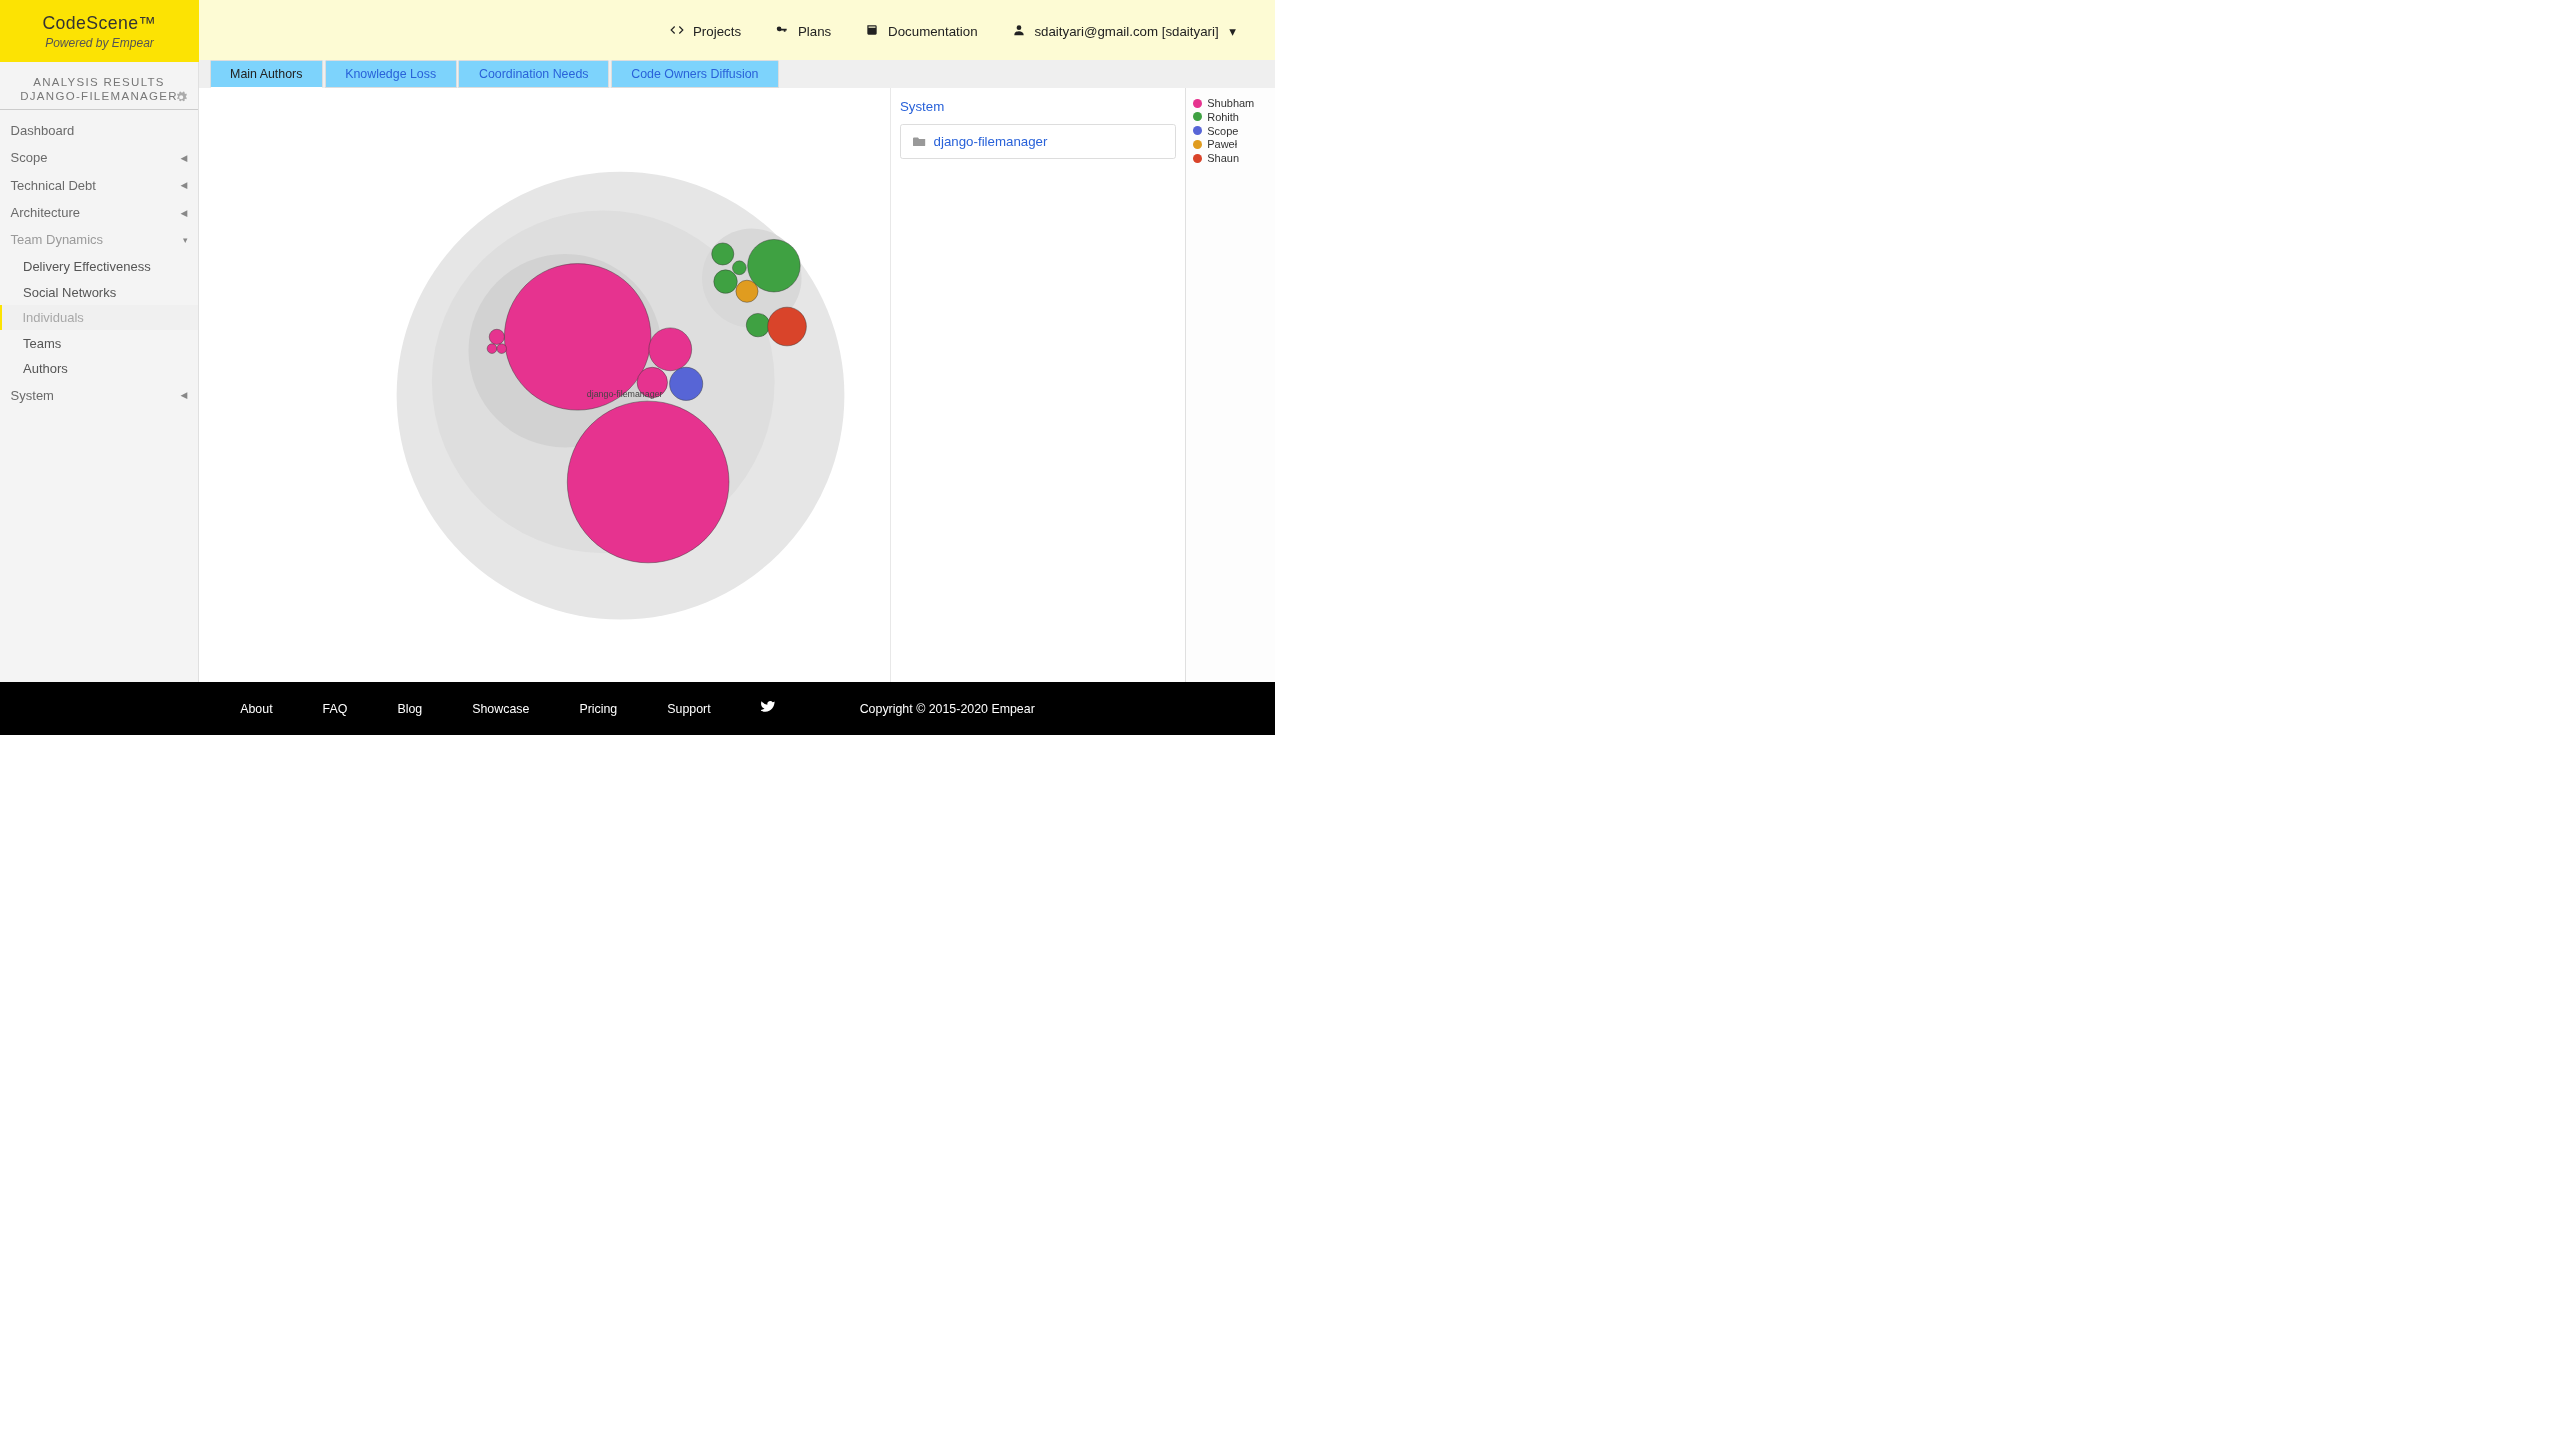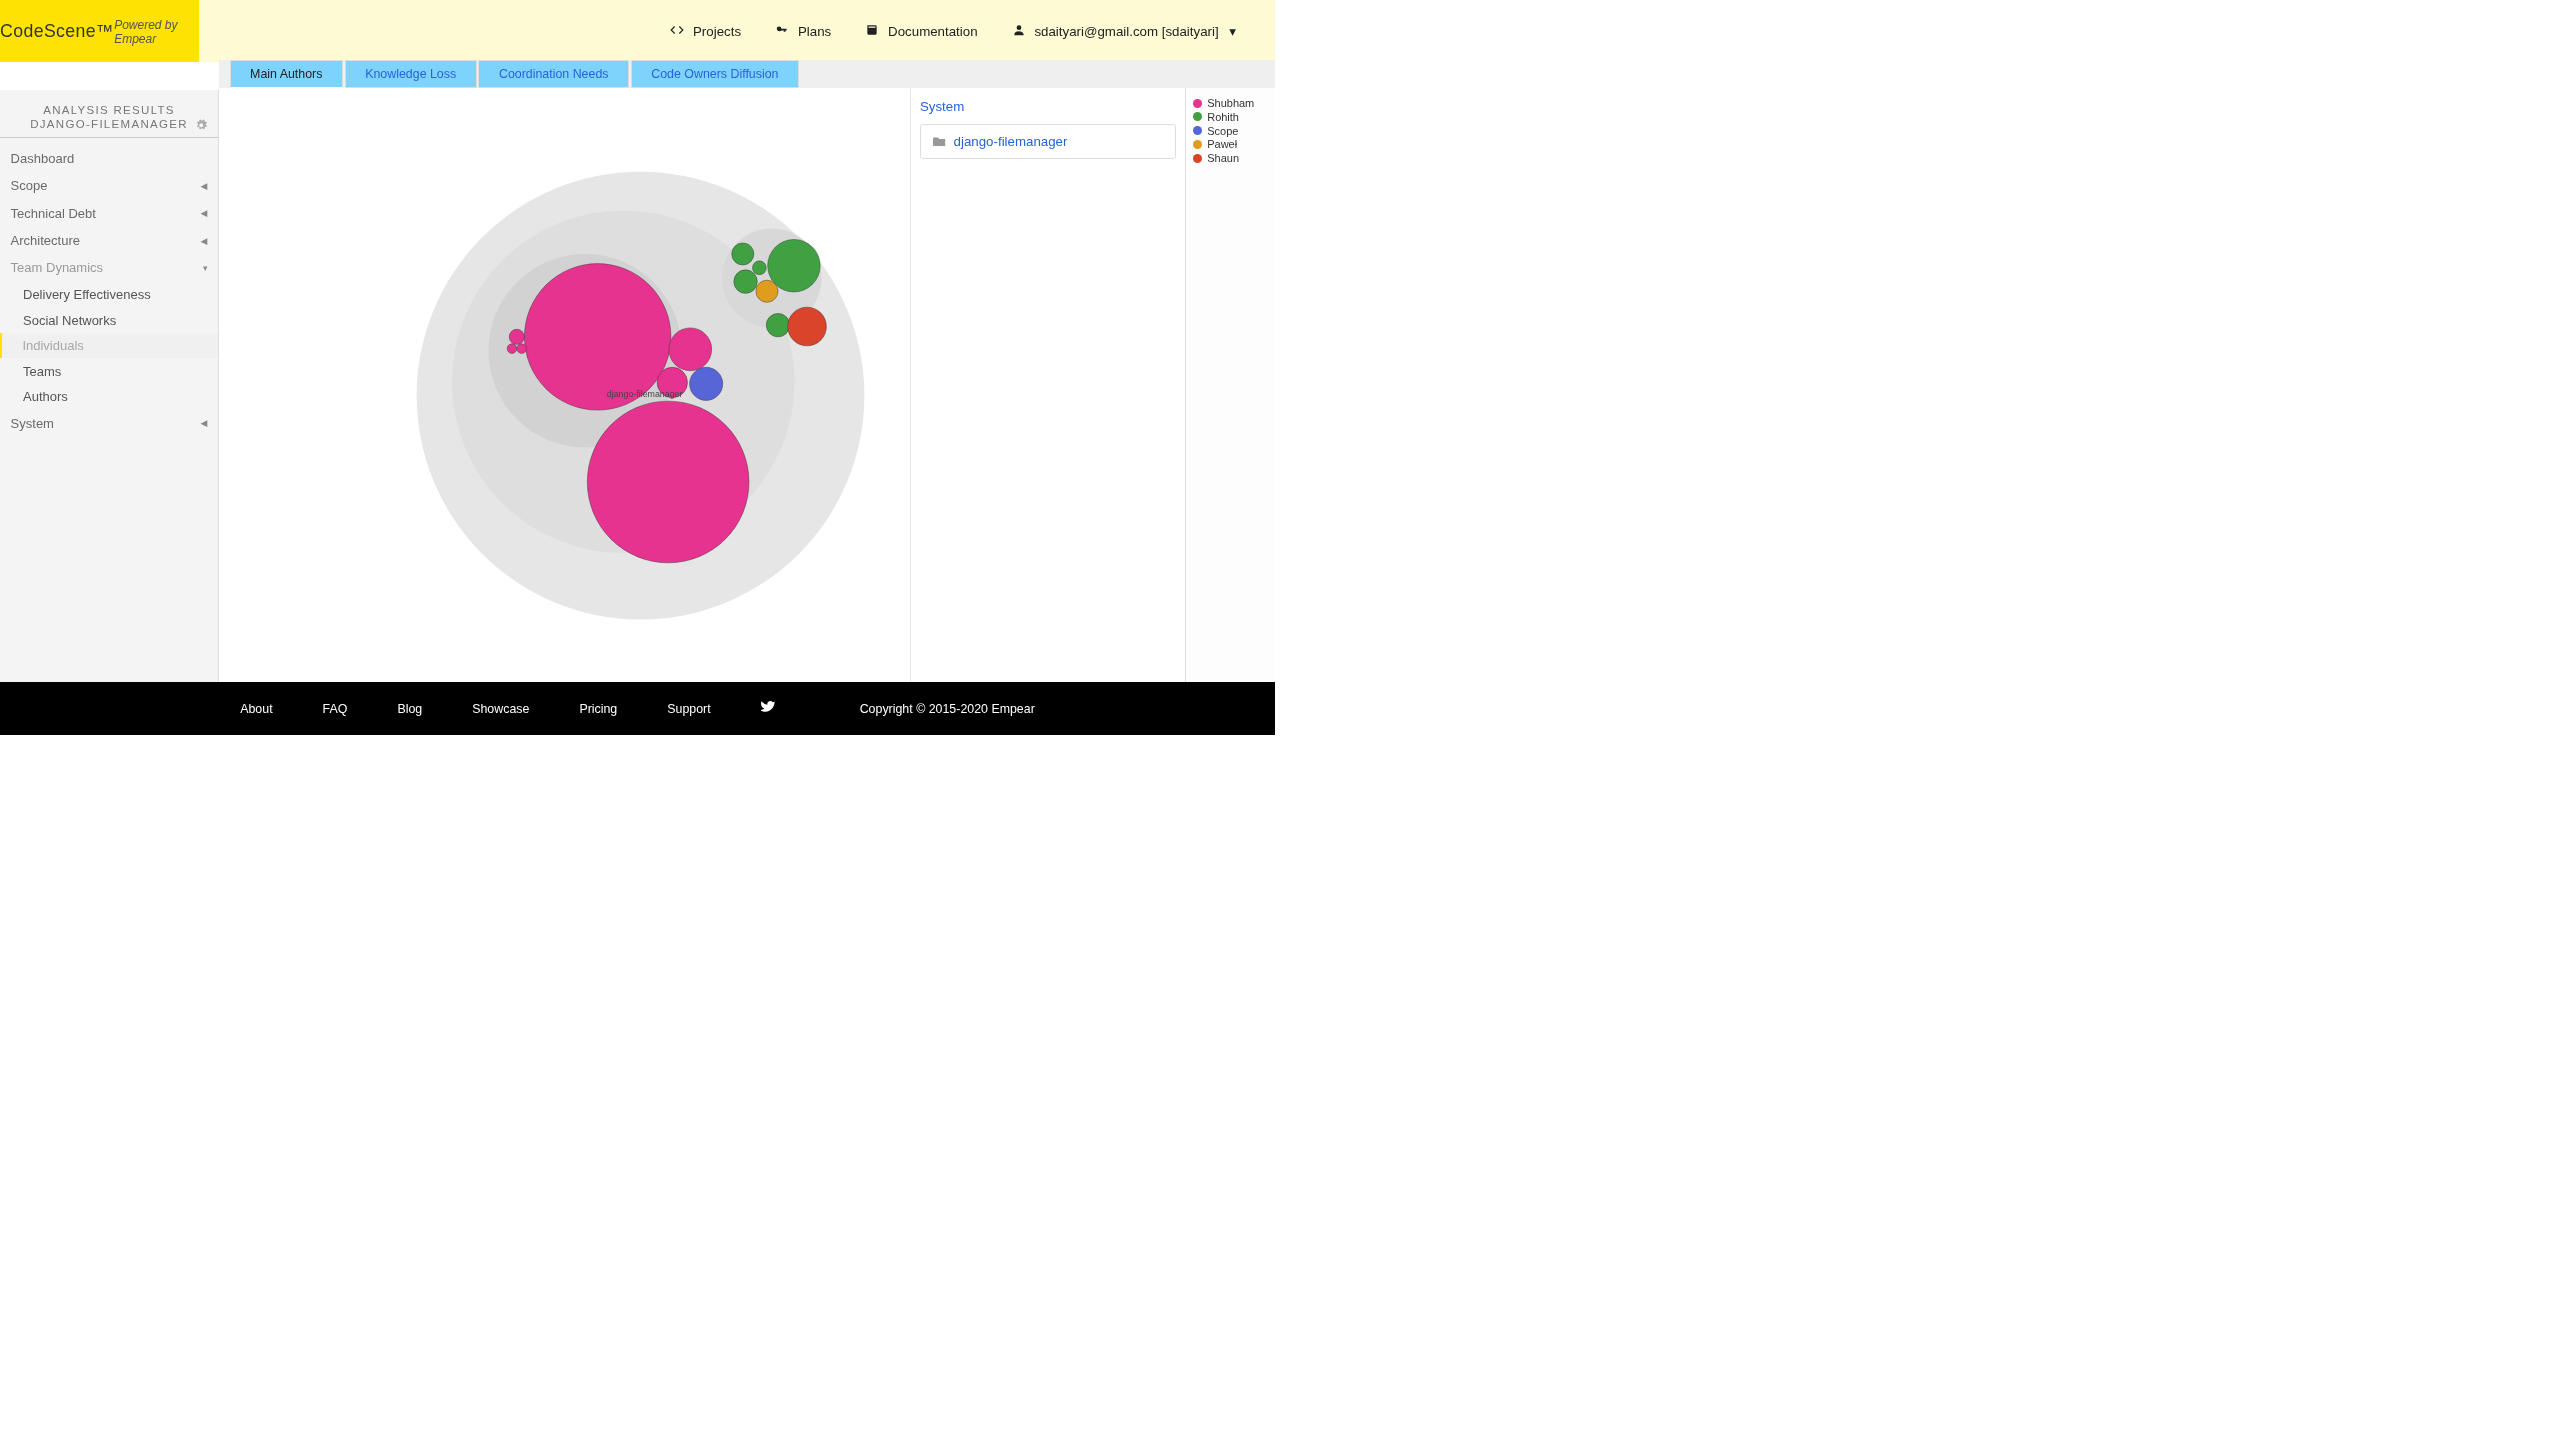--- a/index.html
+++ b/index.html
@@ -1,28 +1,28 @@
 <!DOCTYPE html>
 <html style="font-size:14px"><head>
 <meta charset="utf-8">
 <style>
 * { margin: 0; padding: 0; box-sizing: border-box; }
 body { font-family: -apple-system, BlinkMacSystemFont, "Segoe UI", Helvetica, Arial, sans-serif; font-size: 12.4px; color: #333; background: #fff; width: 1275px; height: 735px; overflow: hidden; }
 
 .topbar { display: flex; height: 62px; background: #fdfbd4; }
-.logo-block { width: 199px; background: #fce303; display: flex; flex-direction: row; align-items: center; justify-content: center; }
+.logo-block { width: 199px; background: #fce303; display: flex; flex-direction: column; align-items: center; justify-content: center; }
 .logo-title { font-size: 17.7px; font-weight: 500; letter-spacing: 0.4px; }
 .logo-sub { font-size: 12px; color: #555; margin-top: 2px; font-style: italic; }
 .topnav { flex: 1; display: flex; align-items: center; justify-content: flex-end; padding-right: 39px; gap: 34px; }
 .topnav-item { display: flex; align-items: center; gap: 8.9px; font-size: 13.3px; color: #222; cursor: pointer; }
 .topnav-item svg { width: 14px; height: 14px; }
 .caret-down { margin-left: 1.8px; }
 
 .main { display: flex; height: 620px; }
-.sidebar { width: 219px; background: #f4f4f4; border-right: 0.9px solid #e0e0e0; margin-top: 28px; }
+.sidebar { width: 199px; background: #f4f4f4; border-right: 0.9px solid #e0e0e0; }
 .sb-header { text-align: center; padding: 14px 8.9px 7px; color: #777; letter-spacing: 1.3px; font-size: 11.5px; border-bottom: 0.9px solid #ccc; position: relative; }
 .sb-header .line2 { margin-top: 1.8px; }
 .sb-gear { position: absolute; right: 10.6px; bottom: 3.5px; color: #aaa; }
 .sb-gear svg { width: 12.4px; height: 12.4px; }
 .sb-nav { padding-top: 7px; }
 .sb-item { display: flex; justify-content: space-between; align-items: center; padding: 6.2px 10.6px; color: #6a6a6a; font-size: 13px; cursor: pointer; }
 .sb-item.expanded { color: #9a9a9a; }
 .sb-item .chev { color: #888; font-size: 8.9px; }
 .sb-sub { padding: 5.3px 10.6px 5.3px 23px; color: #555; font-size: 13px; cursor: pointer; }
 .sb-sub.active { color: #a8a8a8; border-left: 2.7px solid #fce303; padding-left: 20.4px; background: #f0f0f0; }

